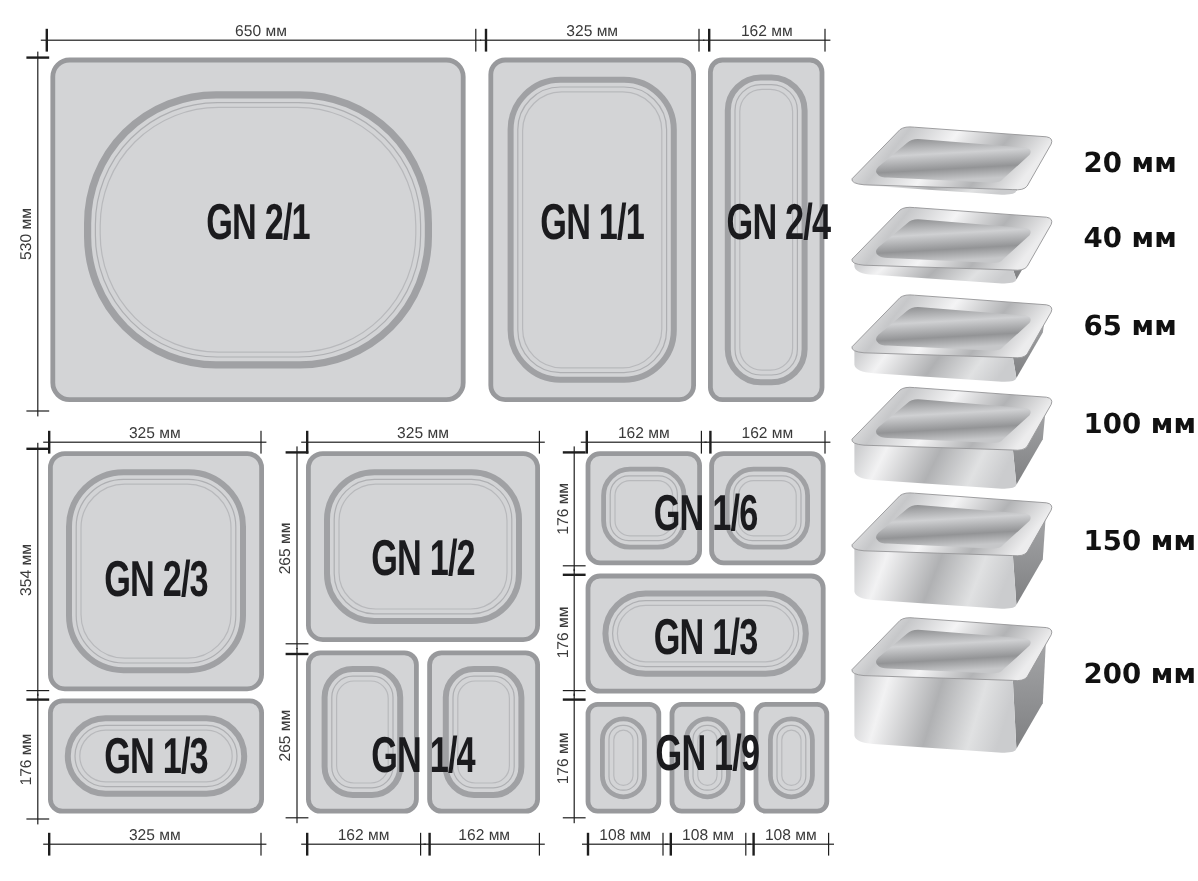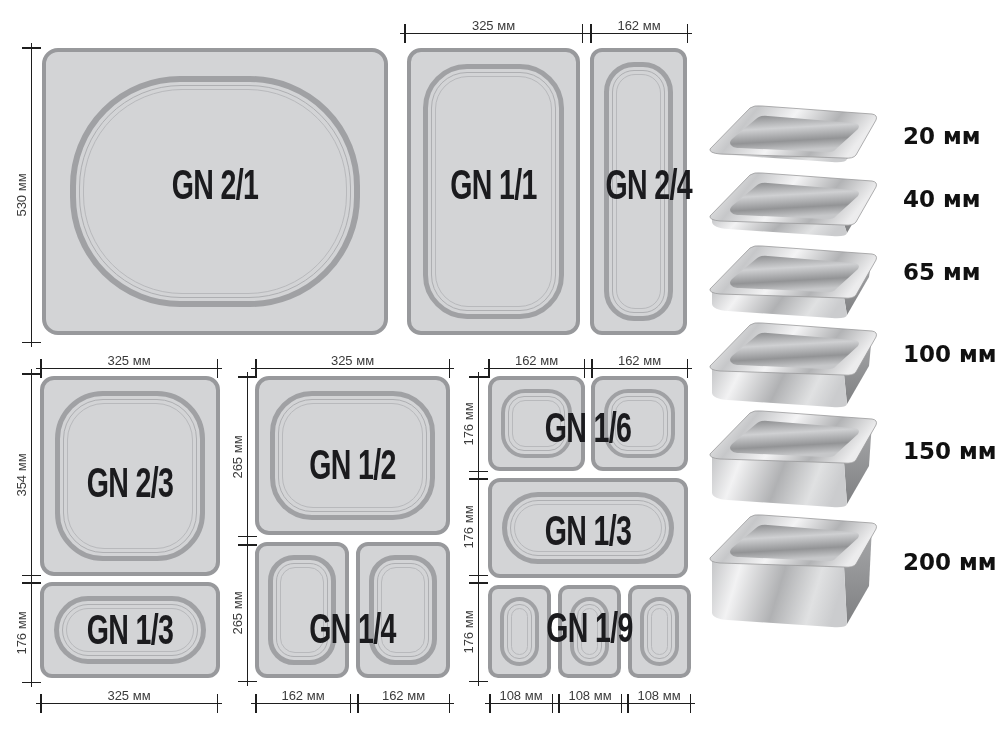--- a/index.html
+++ b/index.html
@@ -62,20 +62,26 @@
     </linearGradient>
     <linearGradient id="gSide" x1="0" y1="0" x2="0" y2="1">
       <stop offset="0" stop-color="#a8a9ab"></stop>
         <stop offset="1" stop-color="#7f8082"></stop>
     </linearGradient>
   </defs>
 </svg>
 
 <div class="stage">
 
+  <div class="dim-h" style="left:38px; top:18px; width:359px;">
+    <div class="line"></div>
+    <div class="tick t1"></div>
+      <div class="tick t2"></div>
+    <div class="lbl">650 мм</div>
+  </div>
   <div class="dim-h" style="left:404px; top:18px; width:179px;">
     <div class="line"></div>
     <div class="tick t1"></div>
       <div class="tick t2"></div>
     <div class="lbl">325 мм</div>
   </div>
   <div class="dim-h" style="left:590px; top:18px; width:98px;">
     <div class="line"></div>
     <div class="tick t1"></div>
       <div class="tick t2"></div>

